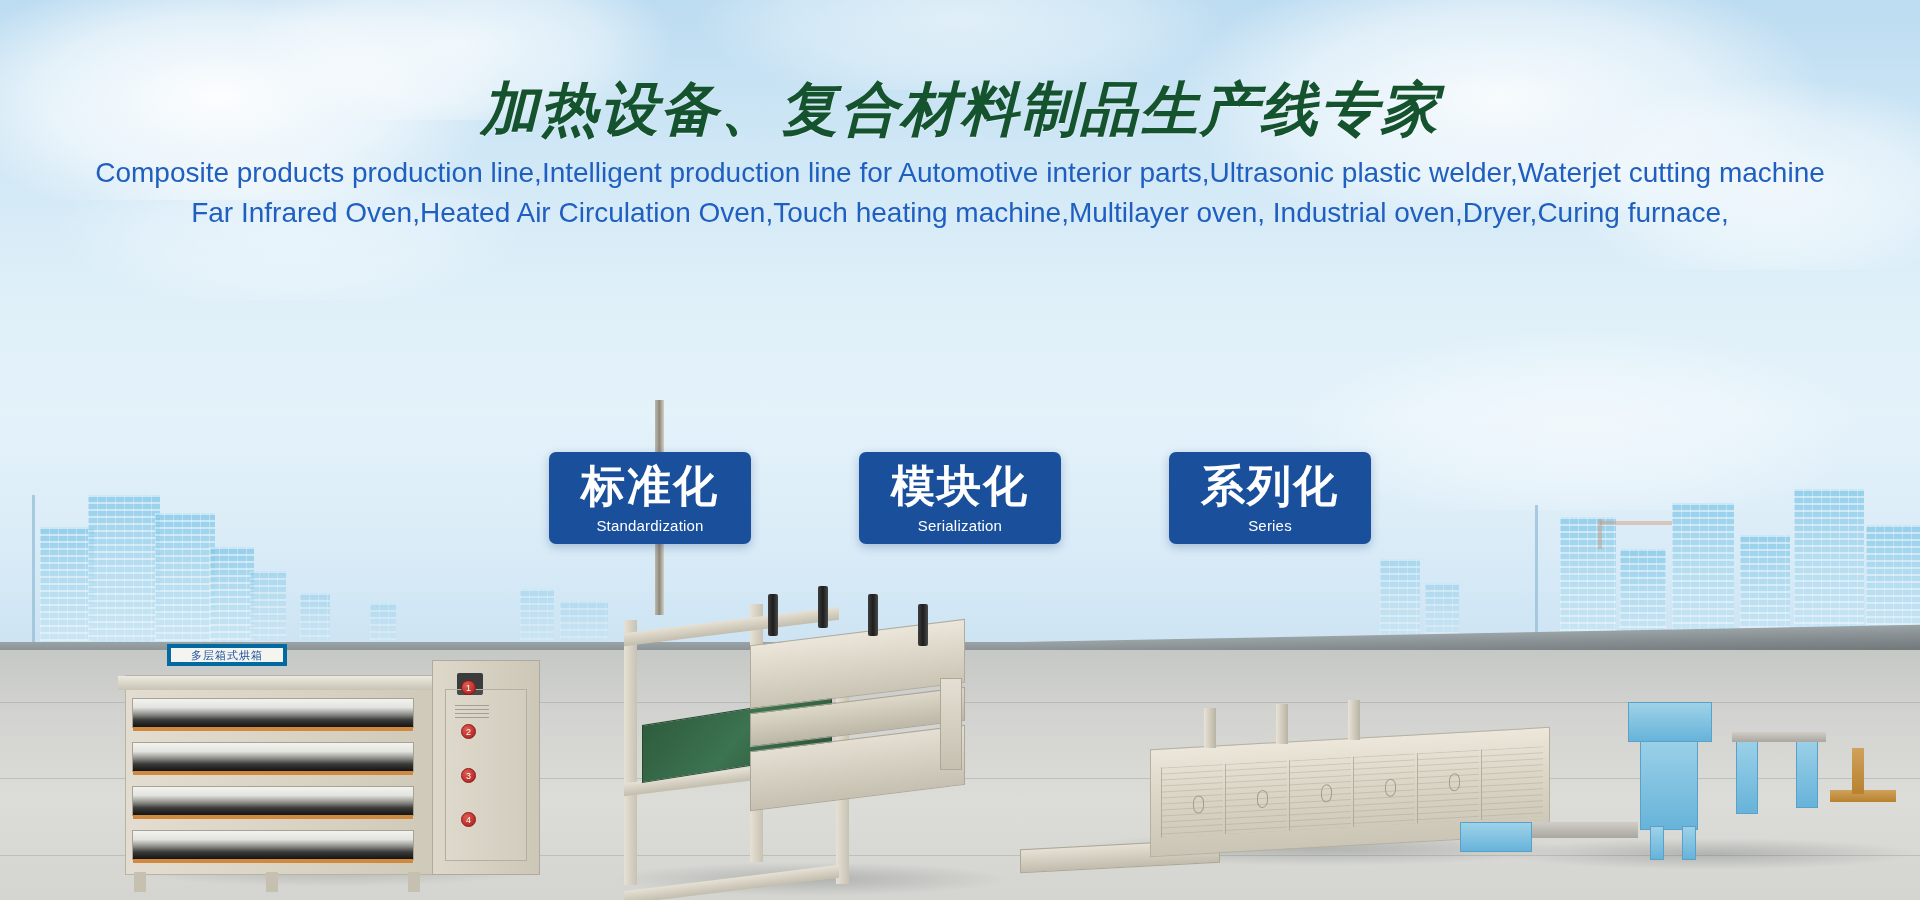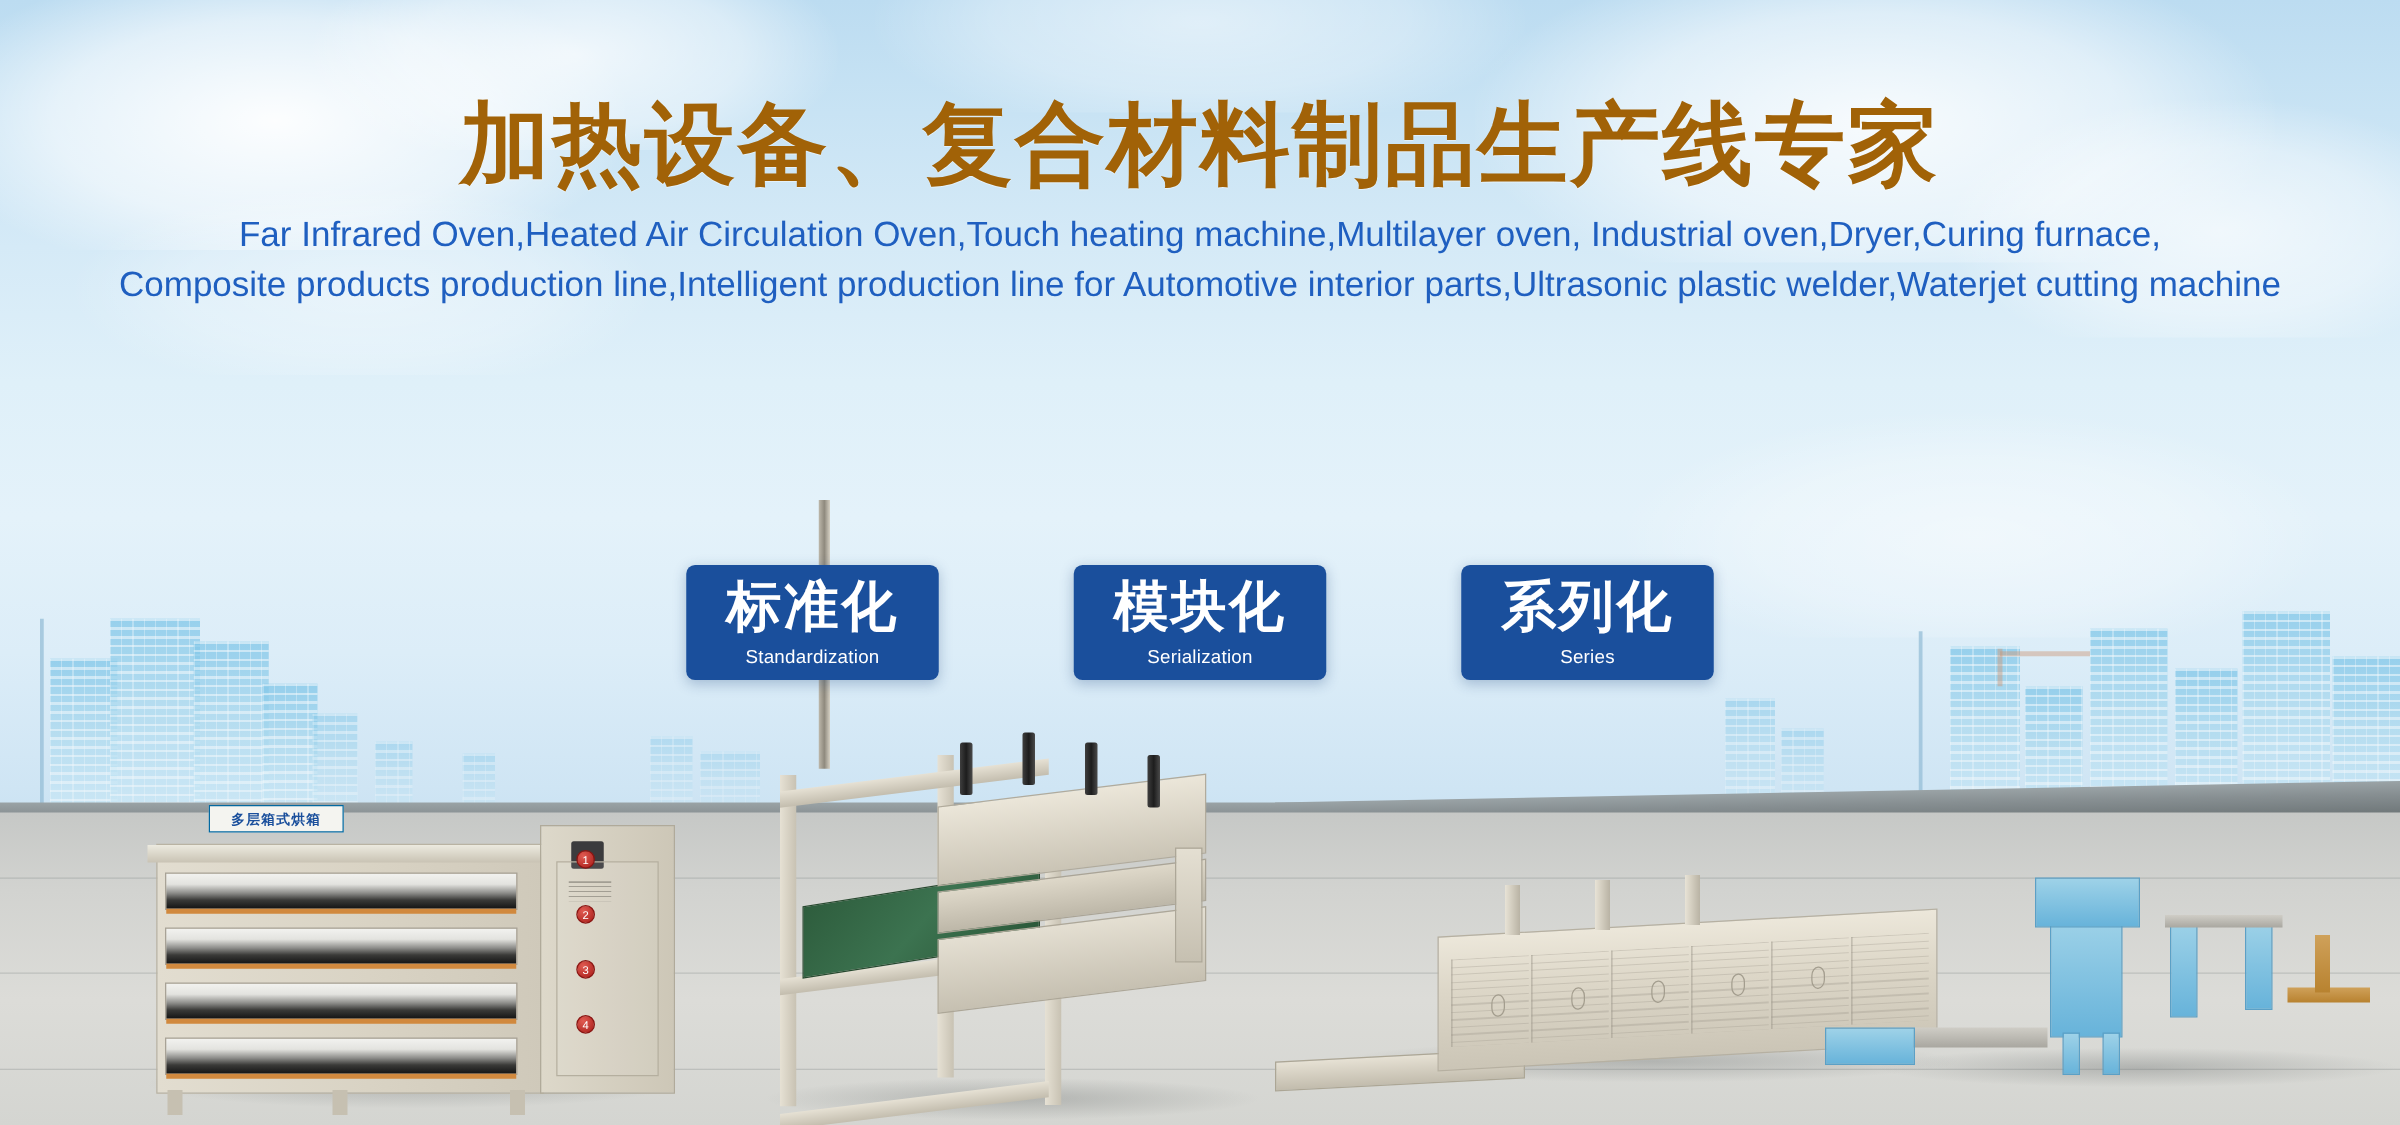--- a/index.html
+++ b/index.html
@@ -72,25 +72,26 @@
   }
   .ground-seam{
     position:absolute; height:1px; background:rgba(120,125,125,.28);
   }
 
   
   .headline-wrap { position:absolute; left:0; top:0; width:1920px; text-align:center; }
 
   .title-cn {
     margin-top:78px;
-    font-size:72px; line-height:1.08;
+    font-size:58px; line-height:1.08;
     font-weight:bold;
     letter-spacing:2px;
-    color:#a16207;
+    color:#14532d;
     text-shadow:0 1px 0 rgba(255,255,255,.45);
+    font-style:italic;
   }
   .title-en {
     margin-top:6px;
     font-size:39px; line-height:1.1;
     font-weight:bold; font-style:italic;
     letter-spacing:.2px;
     color:#1d5ca9;
   }
   .sub-cn {
     margin-top:26px;
@@ -143,24 +144,24 @@
   }
   .ov-screen{
     position:absolute; left:24px; top:12px; width:26px; height:22px;
     background:#3b3b3d; border-radius:2px;
   }
   .ov-vent{
     position:absolute; left:22px; top:44px; width:34px; height:16px;
     background:repeating-linear-gradient(to bottom,#9b968a 0 1px, transparent 1px 4px);
   }
   .ov-label {
-    position:absolute; left:42px; top:-6px; width:108px; height:22px;
-    background:#f4f4f0; border:1px solid #0369a1;
+    position:absolute; left:42px; top:-6px; width:120px; height:22px;
+    background:#f4f4f0; border:4px solid #0369a1;
     display:flex; align-items:center; justify-content:center;
-    font-size:11px; color:#1a4f9c; font-weight:bold; letter-spacing:1px;
+    font-size:11px; color:#1a4f9c; font-weight:normal; letter-spacing:1px;
   }
   .ov-top {
     position:absolute; left:-8px; top:0; width:326px; height:14px;
     background:linear-gradient(to bottom,#eceadf,#c9c3b4);
   }
   .shelf {
     position:absolute; left:6px; width:282px; height:30px;
     background:linear-gradient(to bottom,#f2f2ef 0%,#e3e3df 30%,#8d8d8a 55%,#3a3a38 75%,#141414 100%);
     border:1px solid #a8a296;
   }
@@ -358,22 +359,22 @@
     <div class="bl-g" style="left:232px; bottom:118px; width:94px;  height:10px;"></div>
     <div class="bl-d" style="left:330px; bottom:58px;  width:66px;  height:12px;"></div>
     <div class="bl-d" style="left:352px; bottom:66px;  width:12px;  height:46px;"></div>
     <div class="bl-g" style="left:10px;  bottom:22px;  width:128px; height:16px;"></div>
     <div class="bl" style="left:-40px; bottom:8px;   width:72px;  height:30px;"></div>
   </div>
 
   <div class="headline-wrap">
     <div class="title-cn">加热设备、复合材料制品生产线专家</div>
     <div class="sub-en">
+      <div>Composite products production line,Intelligent production line for Automotive interior parts,Ultrasonic plastic welder,Waterjet cutting machine</div>
       <div>Far Infrared Oven,Heated Air Circulation Oven,Touch heating machine,Multilayer oven, Industrial oven,Dryer,Curing furnace,</div>
-      <div>Composite products production line,Intelligent production line for Automotive interior parts,Ultrasonic plastic welder,Waterjet cutting machine</div>
     </div>
   </div>
 
   <div class="badges">
     <div class="badge">
       <div class="cn">标准化</div>
       <div class="en">Standardization</div>
     </div>
     <div class="badge">
       <div class="cn">模块化</div>

